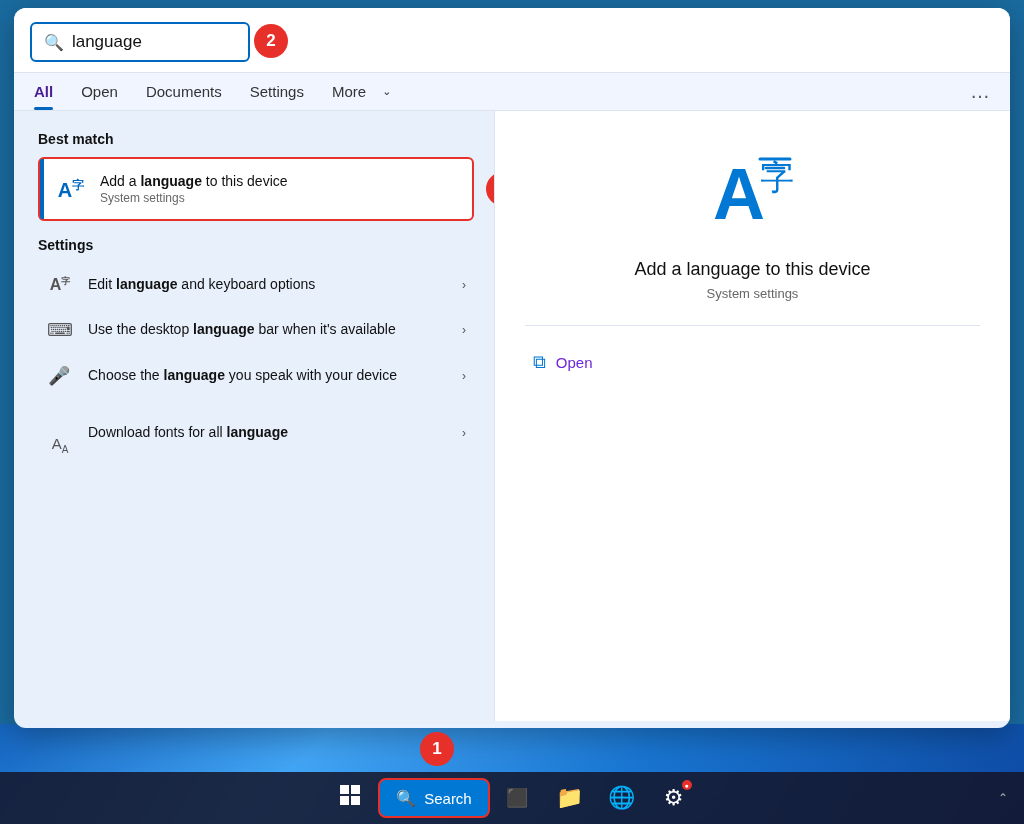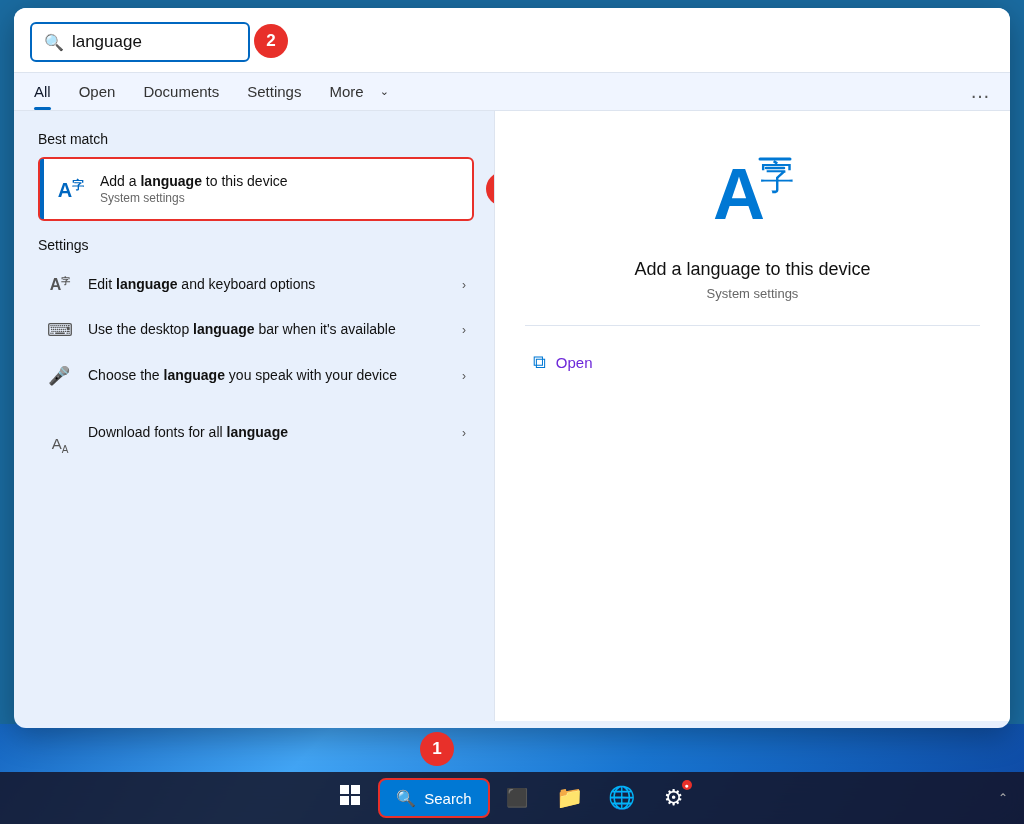--- a/index.html
+++ b/index.html
@@ -98,22 +98,22 @@
 
     .nav-tab {
       font-size: 15px;
       color: #333;
       padding-bottom: 10px;
       cursor: pointer;
       position: relative;
     }
 
     .nav-tab.active {
-      color: #0f172a;
-      font-weight: 400;
+      color: #4c1d95;
+      font-weight: 700;
     }
 
     .nav-tab.active::after {
       content: '';
       position: absolute;
       bottom: 0;
       left: 0;
       right: 0;
       height: 3px;
       background: #0067c0;
@@ -145,21 +145,21 @@
     
     .left-panel {
       width: 480px;
       padding: 20px 20px 20px 24px;
       overflow-y: auto;
       position: relative;
     }
 
     .section-title {
       font-size: 14px;
-      font-weight: 400;
+      font-weight: 700;
       color: #111;
       margin-bottom: 10px;
     }
 
     
     .best-match-item {
       display: flex;
       align-items: center;
       padding: 14px 16px;
       background: #fff;

